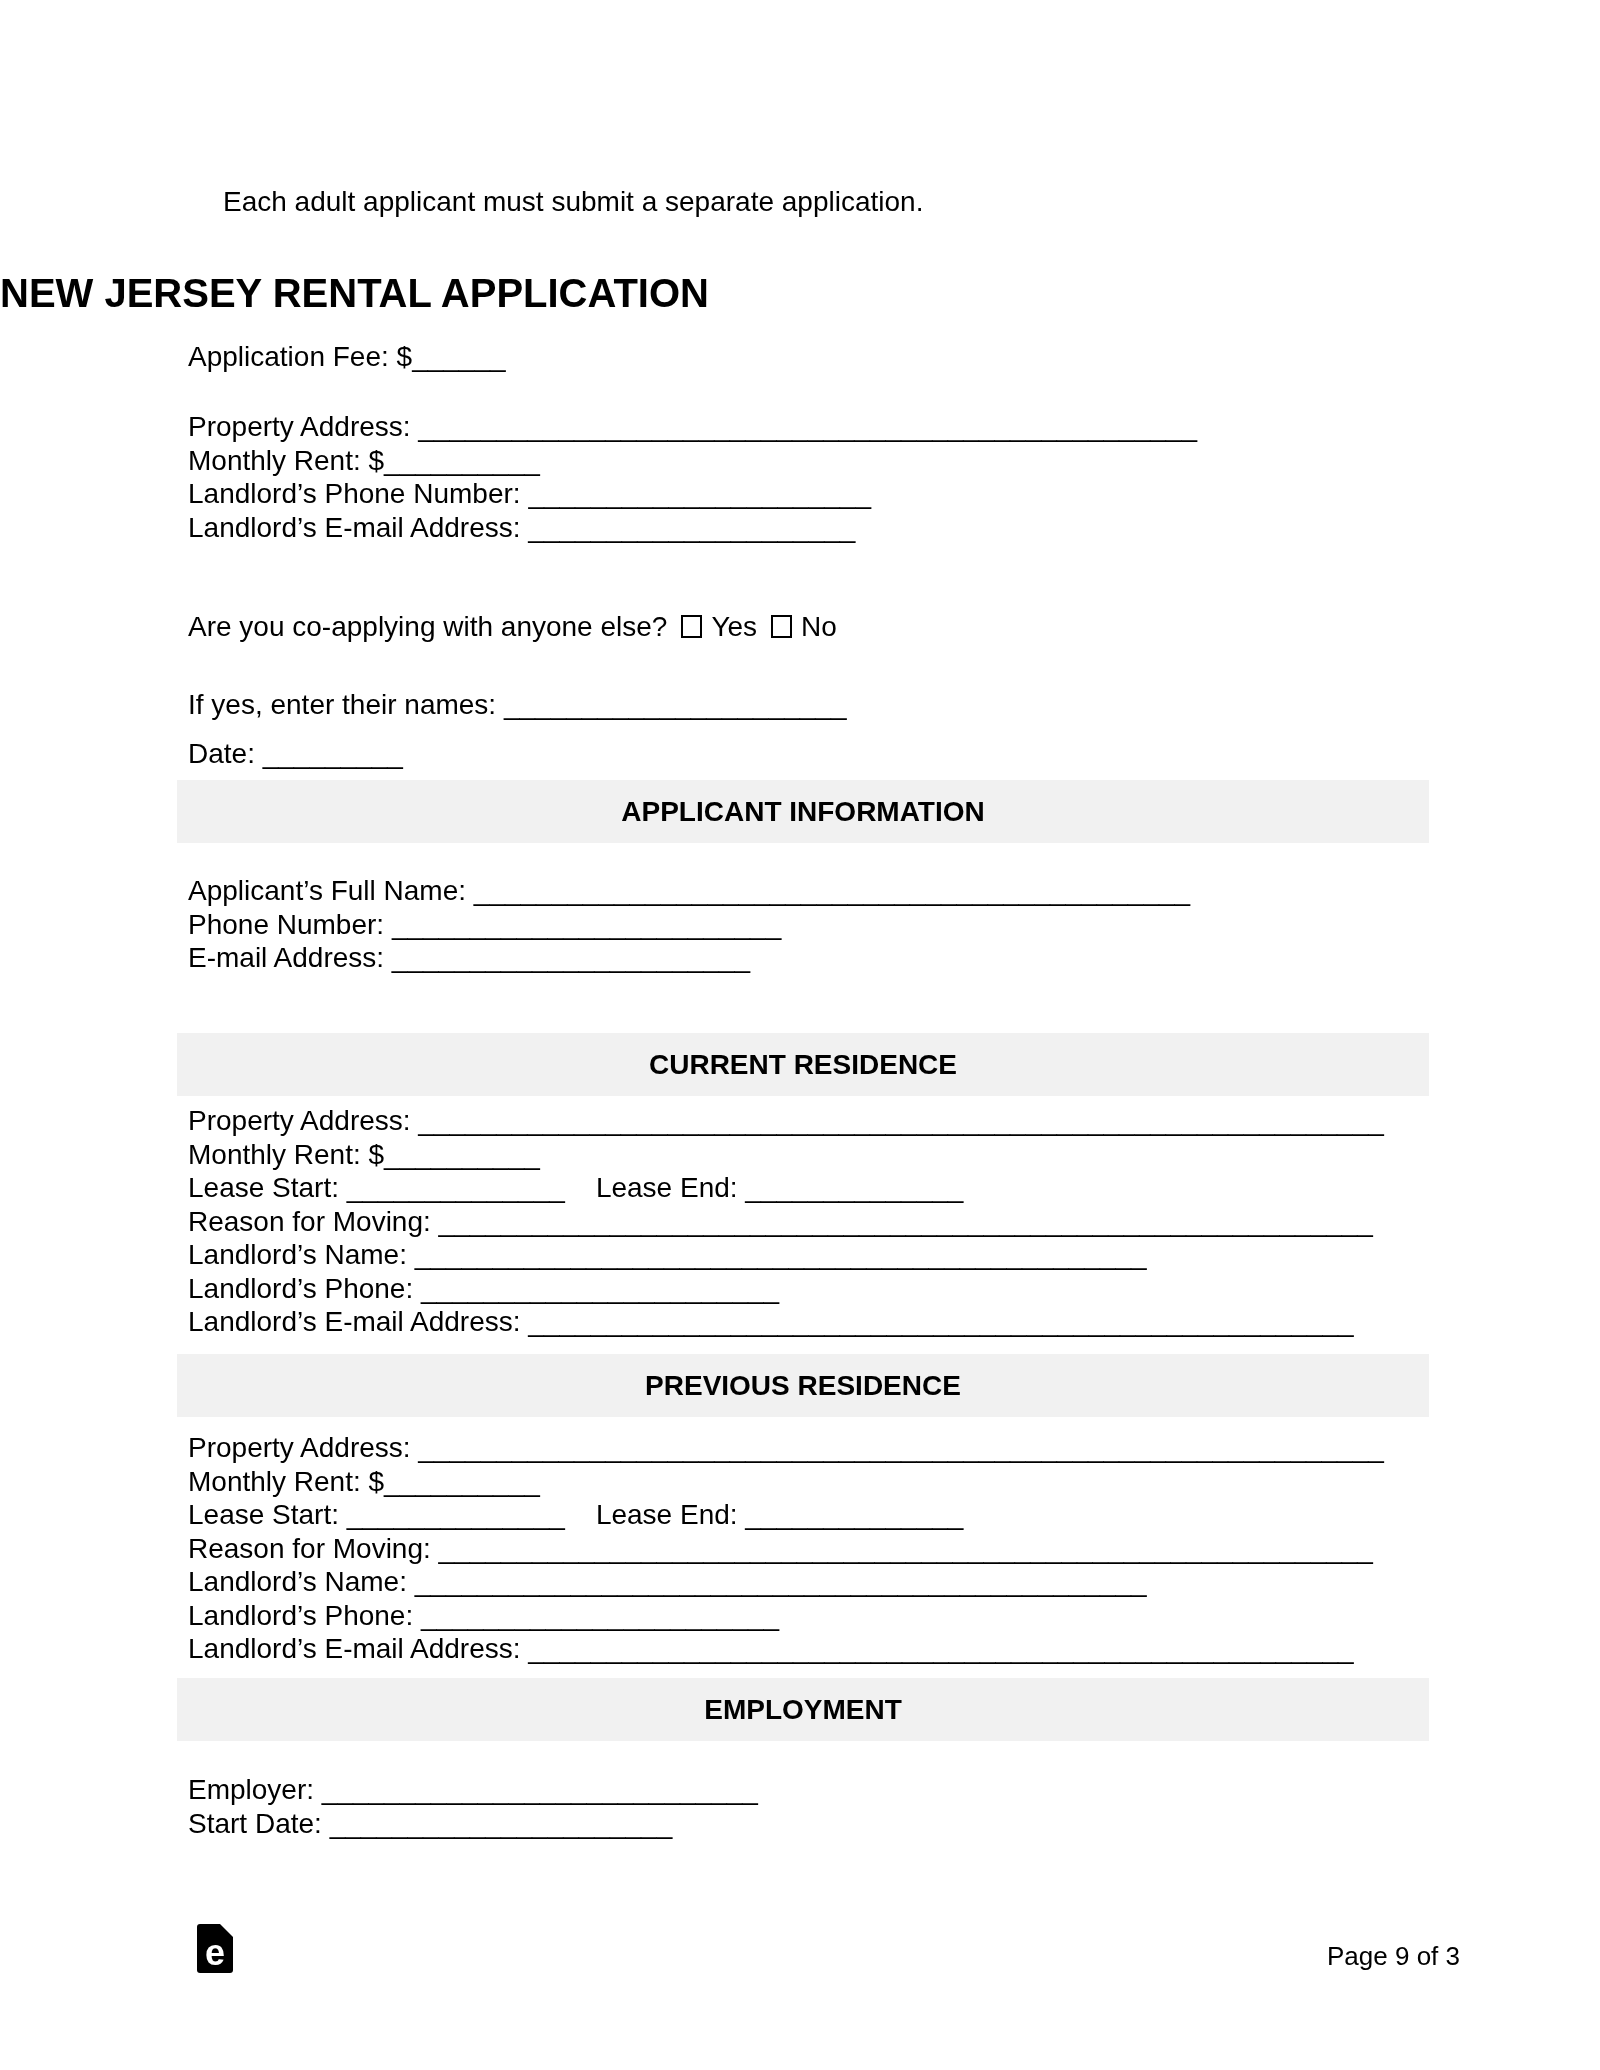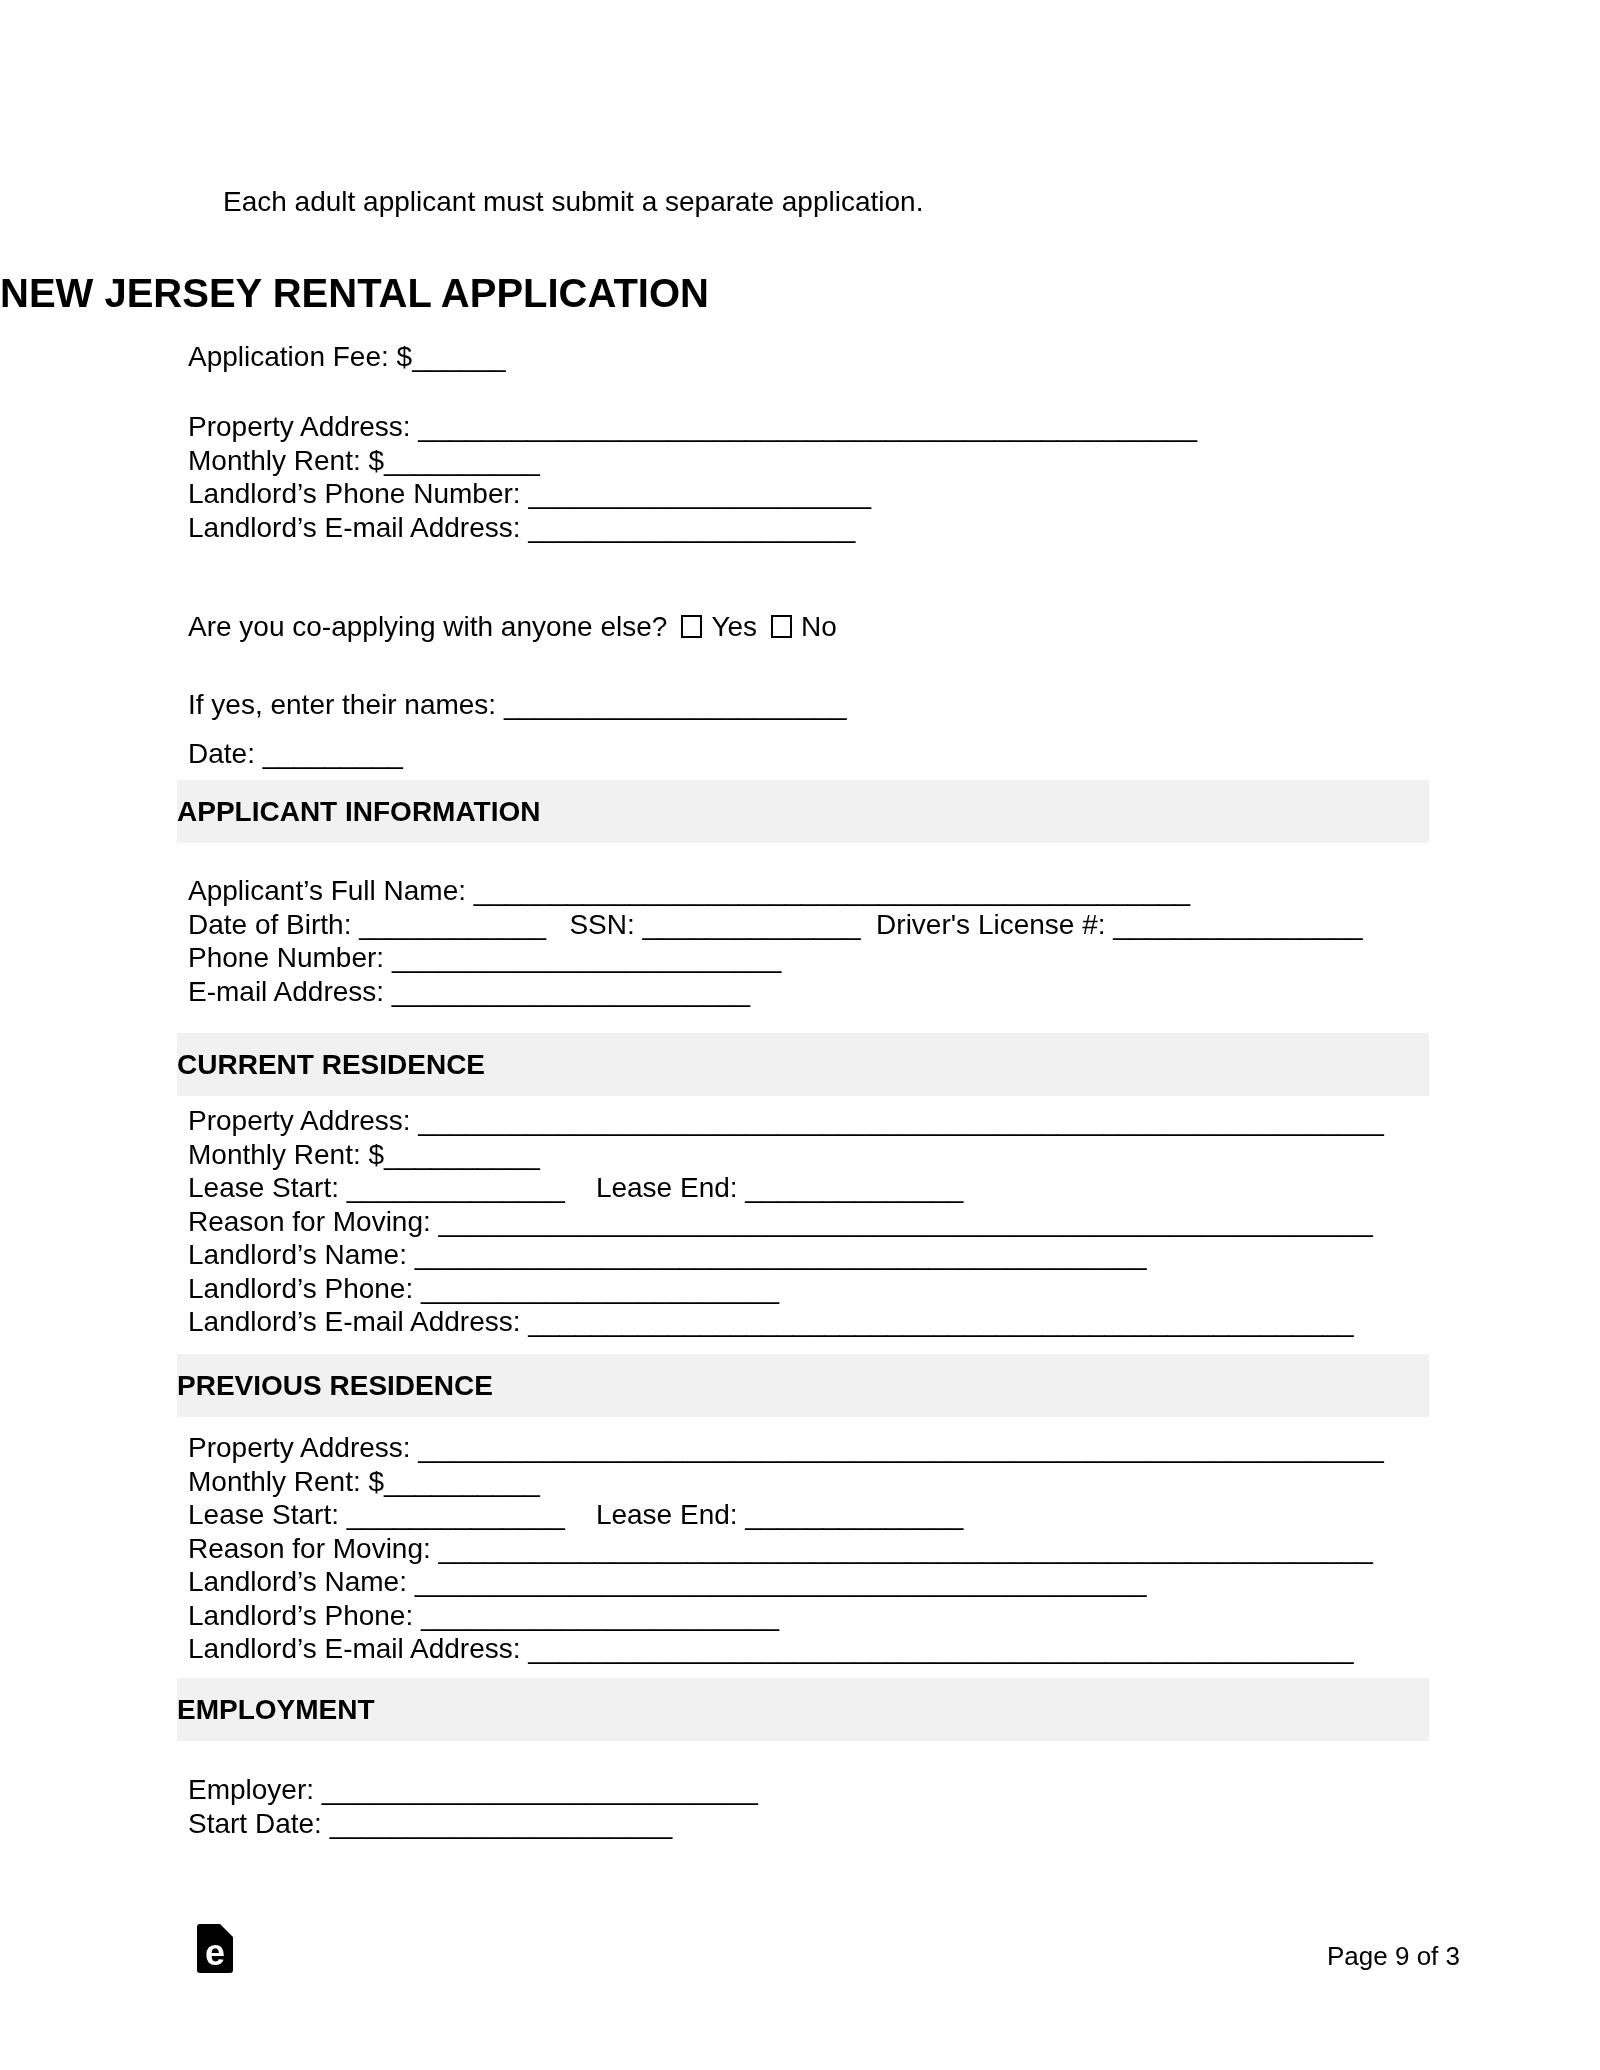--- a/index.html
+++ b/index.html
@@ -13,21 +13,21 @@
     overflow:hidden;
   }
   .abs{position:absolute;}
   .textblock{left:188px;width:1224px;}
   .fieldrow{font-size:28px;line-height:33.5px;}
   .fieldrow span{white-space:pre-wrap;}
   .instruction{font-size:28px;line-height:33.5px;margin-left:35px;}
   .doc-title{left:0;width:1600px;font-size:40px;font-weight:bold;line-height:48px;}
   .bar{
     left:177px;width:1252px;height:63px;
-    background:#f1f1f1;text-align:left;
+    background:#f1f1f1;text-align:center;
   }
   .bar span{font-size:28px;font-weight:bold;line-height:63px;}
   .checkbox{
     display:inline-block;width:21px;height:23px;
     border:2px solid #000;background:#fff;
     vertical-align:-2px;margin-left:14px;margin-right:9px;
     box-sizing:border-box;
   }
   .logo{
     left:197px;top:1924px;width:36px;height:49px;
@@ -65,21 +65,20 @@
   <div class="abs textblock fieldrow" style="top:610px"><span>Are you co-applying with anyone else?</span><span class="checkbox"></span><span>Yes</span><span class="checkbox"></span><span>No</span></div>
 
   <div class="abs textblock fieldrow" style="top:688px"><span>If yes, enter their names: </span><span>______________________</span></div>
 
   <div class="abs textblock fieldrow" style="top:737px"><span>Date: </span><span>_________</span></div>
 
   <div class="abs bar" style="top:780px"><span>APPLICANT INFORMATION</span></div>
 
   <div class="abs textblock" style="top:874px">
     <div class="fieldrow"><span>Applicant’s Full Name: </span><span>______________________________________________</span></div>
-    <div class="fieldrow"><span>Date of Birth: </span><span>____________</span><span>   SSN: </span><span>______________</span><span>  Driver's License #: </span><span>________________</span></div>
     <div class="fieldrow"><span>Phone Number: </span><span>_________________________</span></div>
     <div class="fieldrow"><span>E-mail Address: </span><span>_______________________</span></div>
   </div>
 
   <div class="abs bar" style="top:1033px"><span>CURRENT RESIDENCE</span></div>
 
   <div class="abs textblock" style="top:1104px">
     <div class="fieldrow"><span>Property Address: </span><span>______________________________________________________________</span></div>
     <div class="fieldrow"><span>Monthly Rent: $</span><span>__________</span></div>
     <div class="fieldrow"><span>Lease Start: </span><span>______________</span><span>    Lease End: </span><span>______________</span></div>

